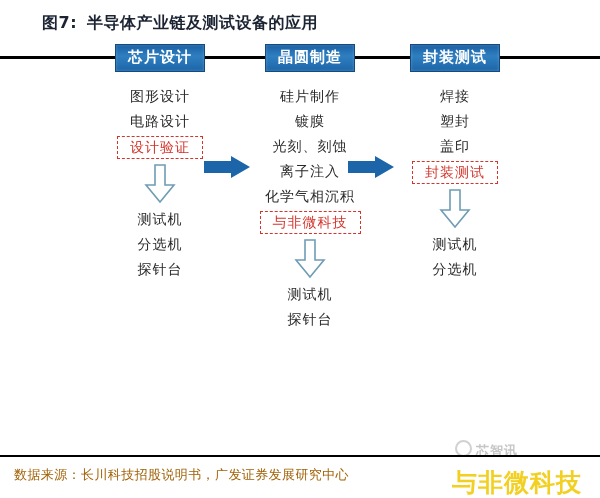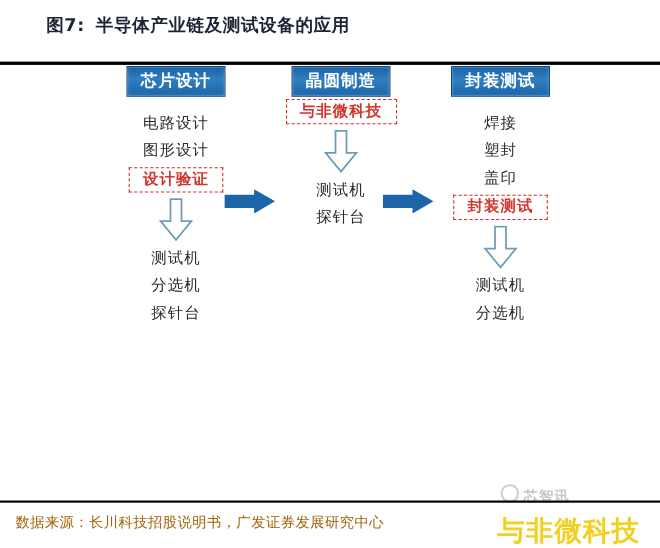--- a/index.html
+++ b/index.html
@@ -85,21 +85,21 @@
     font-weight: bold;
     color: #f2d022;
     letter-spacing: 1px;
     white-space: nowrap;
   }
 
   
   .diagram {
     position: absolute;
     left: 0;
-    top: 60px;
+    top: 44px;
     width: 600px;
     height: 390px;
   }
   .column {
     position: absolute;
     top: 0;
     width: 160px;
     text-align: center;
   }
   .col-1 { left: 80px; }
@@ -142,21 +142,21 @@
     letter-spacing: 1px;
     white-space: nowrap;
   }
 
   
   .redbox {
     display: inline-block;
     border: 1px dashed #d4342b;
     color: #d4342b;
     font-size: 14px;
-    font-weight: bold;
+    font-weight: normal;
     letter-spacing: 1px;
     padding: 3px 12px 4px 12px;
     line-height: 1;
     white-space: nowrap;
     margin: 2px 0 0 0;
     text-align: right;
   }
 
   
   .down-arrow {
@@ -182,22 +182,22 @@
 <div class="fig-title">
   <span class="num">图7:</span><span>半导体产业链及测试设备的应用</span>
 </div>
 <div class="rule-top"></div>
 
 <div class="diagram">
 
   <div class="column col-1">
     <div class="chip">芯片设计</div>
     <div class="steps">
+      <div class="step">图形设计</div>
       <div class="step">电路设计</div>
-      <div class="step">图形设计</div>
     </div>
     <div class="redbox">设计验证</div>
     <div class="down-arrow">
       <svg width="34" height="40" viewBox="0 0 34 40">
         <polygon points="12,1 22,1 22,21 31,21 17,38 3,21 12,21" fill="#ffffff" stroke="#6f9cb5" stroke-width="1.6"></polygon>
       </svg>
     </div>
     <div>
       <div class="equip">测试机</div>
       <div class="equip">分选机</div>
@@ -206,20 +206,27 @@
   </div>
 
   <div class="arrow-right ar-1">
     <svg width="46" height="22" viewBox="0 0 46 22">
       <polygon points="0,5 27,5 27,0 46,11 27,22 27,17 0,17" fill="#1c65a9"></polygon>
     </svg>
   </div>
 
   <div class="column col-2">
     <div class="chip">晶圆制造</div>
+    <div class="steps">
+      <div class="step">硅片制作</div>
+      <div class="step">镀膜</div>
+      <div class="step">光刻、刻蚀</div>
+      <div class="step">离子注入</div>
+      <div class="step">化学气相沉积</div>
+    </div>
     <div class="redbox">与非微科技</div>
     <div class="down-arrow">
       <svg width="34" height="40" viewBox="0 0 34 40">
         <polygon points="12,1 22,1 22,21 31,21 17,38 3,21 12,21" fill="#ffffff" stroke="#6f9cb5" stroke-width="1.6"></polygon>
       </svg>
     </div>
     <div>
       <div class="equip">测试机</div>
       <div class="equip">探针台</div>
     </div>

